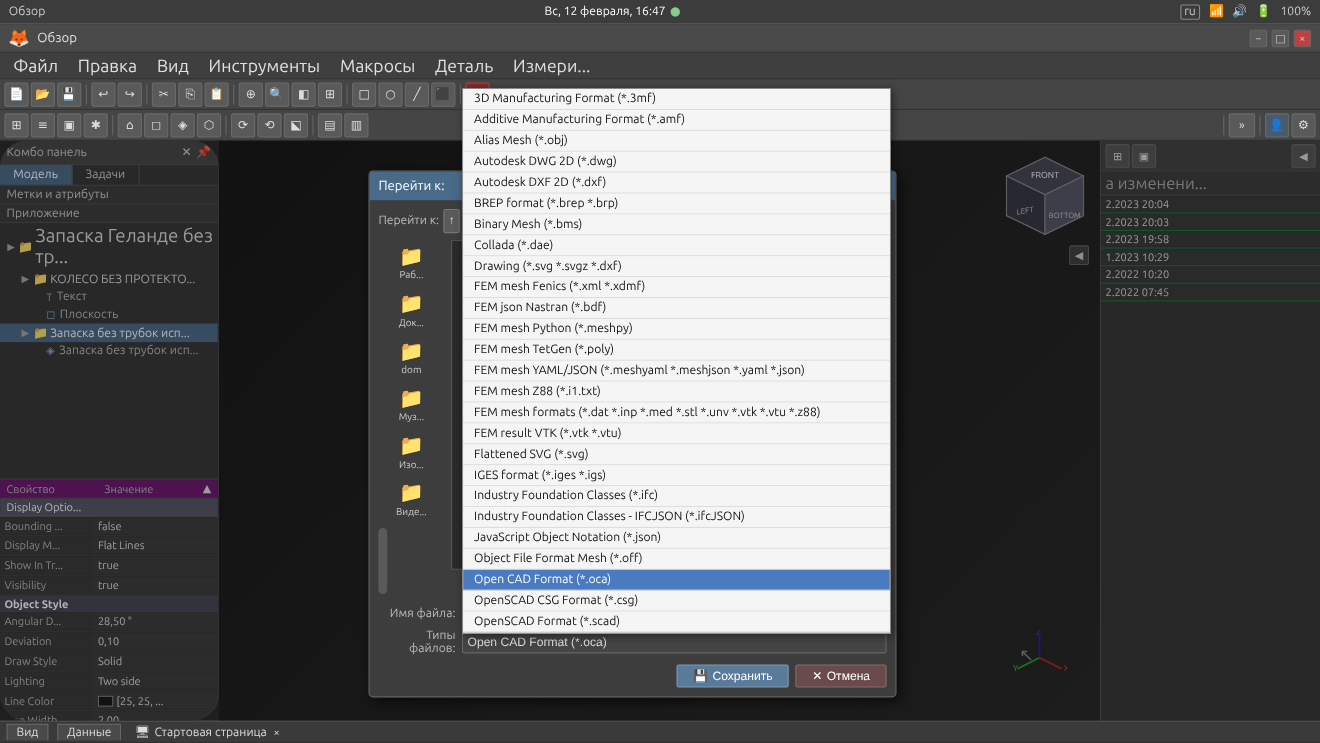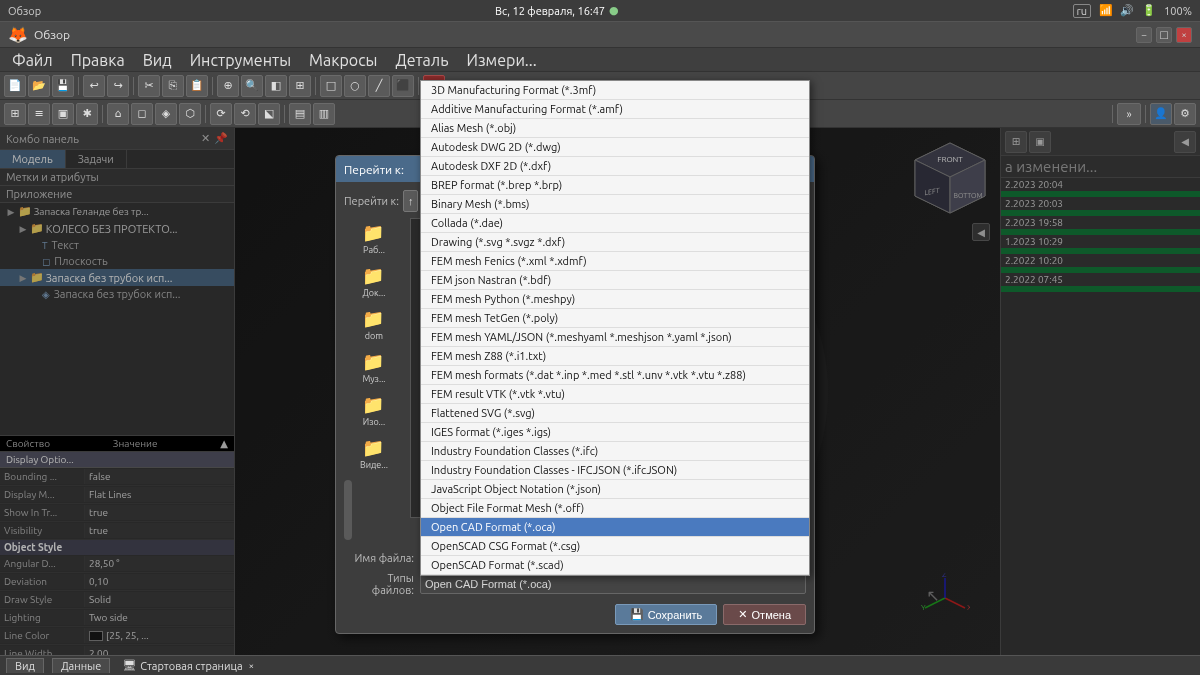--- a/index.html
+++ b/index.html
@@ -101,26 +101,27 @@
 
     
     .main-layout {
       display: flex;
       height: calc(675px - 22px - 26px - 24px - 28px - 28px - 20px);
       background: #2d2d2d;
     }
 
     
     .left-panel {
-      width: 235px;
+      width: 199px;
       background: #3a3a3a;
       border-right: 1px solid #555;
       display: flex;
       flex-direction: column;
       overflow: hidden;
+      border-radius: 24px;
     }
     .panel-title {
       height: 22px;
       background: #4a4a4a;
       display: flex;
       align-items: center;
       padding: 0 6px;
       font-size: 11px;
       color: #ccc;
       border-bottom: 1px solid #555;
@@ -423,21 +424,21 @@
       background: #5a5a5a;
       border: 1px solid #6a6a6a;
       border-radius: 2px;
       display: flex; align-items: center; justify-content: center;
       font-size: 10px; color: #ddd;
       cursor: pointer;
     }
     .right-prop-row {
       display: flex;
       align-items: center;
-      border-bottom: 6px solid #15803d;
+      border-bottom: 1px solid #15803d;
       min-height: 16px;
     }
     .right-prop-value {
       flex: 1;
       padding: 1px 4px;
       font-size: 10px;
       color: #ddd;
       background: #3d3d3d;
     }
 
@@ -587,21 +588,21 @@
       <div class="panel-tab active">Модель</div>
       <div class="panel-tab">Задачи</div>
     </div>
     <div class="section-header">Метки и атрибуты</div>
     <div class="section-header">Приложение</div>
 
     <div style="flex:1; overflow-y:auto; background:#3a3a3a;">
       <div class="tree-item" style="padding-left:6px;">
         <span class="tree-arrow">▶</span>
         <span class="folder-icon">📁</span>
-        <span style="font-size:10px; color:#ddd;">Запаска Геланде без тр...</span>
+        <span style="font-size:17px; color:#ddd;">Запаска Геланде без тр...</span>
       </div>
       <div class="tree-item" style="padding-left:18px;">
         <span class="tree-arrow">▶</span>
         <span class="folder-icon">📁</span>
         <span style="font-size:11px; color:#ddd; overflow:hidden; max-width:150px; white-space:nowrap; text-overflow:ellipsis;">КОЛЕСО БЕЗ ПРОТЕКТО...</span>
       </div>
       <div class="tree-item" style="padding-left:30px;">
         <span class="tree-arrow"> </span>
         <span style="color:#88aacc; font-size:10px;">T</span>
         <span style="font-size:11px; color:#bbb; margin-left:2px;">Текст</span>
@@ -617,21 +618,21 @@
         <span style="font-size:11px; color:#fff; overflow:hidden; max-width:150px; white-space:nowrap; text-overflow:ellipsis;">Запаска без трубок исп...</span>
       </div>
       <div class="tree-item" style="padding-left:30px;">
         <span class="tree-arrow"> </span>
         <span class="file-icon">◈</span>
         <span style="font-size:11px; color:#bbb; overflow:hidden; max-width:140px; white-space:nowrap; text-overflow:ellipsis; margin-left:2px;">Запаска без трубок исп...</span>
       </div>
     </div>
 
     <div class="props-section" style="max-height:220px;">
-      <div style="display:flex; align-items:center; justify-content:space-between; padding:2px 6px; background:#000000; border-bottom:1px solid #555;">
+      <div style="display:flex; align-items:center; justify-content:space-between; padding:2px 6px; background:#701a75; border-bottom:1px solid #555;">
         <span style="font-size:10px;color:#bbb;">Свойство</span>
         <span style="font-size:10px;color:#bbb;">Значение</span>
         <span style="cursor:pointer;font-size:10px;">▲</span>
       </div>
       <div class="props-header">Display Optio...</div>
       <div class="prop-row">
         <div class="prop-name">Bounding ...</div>
         <div class="prop-value">false</div>
       </div>
       <div class="prop-row">

